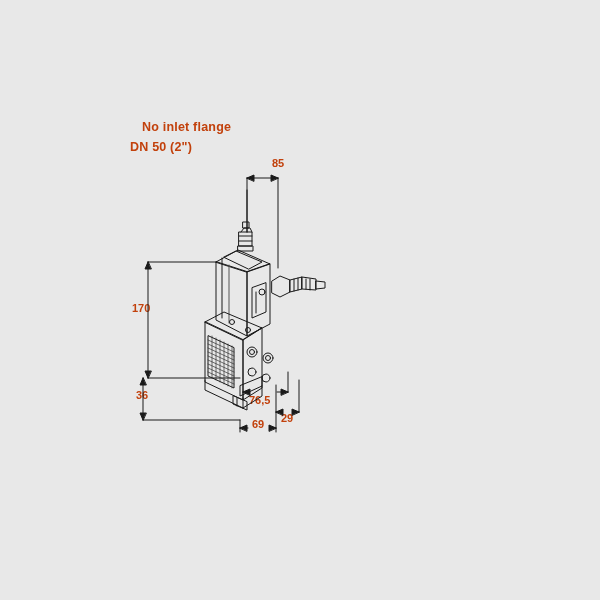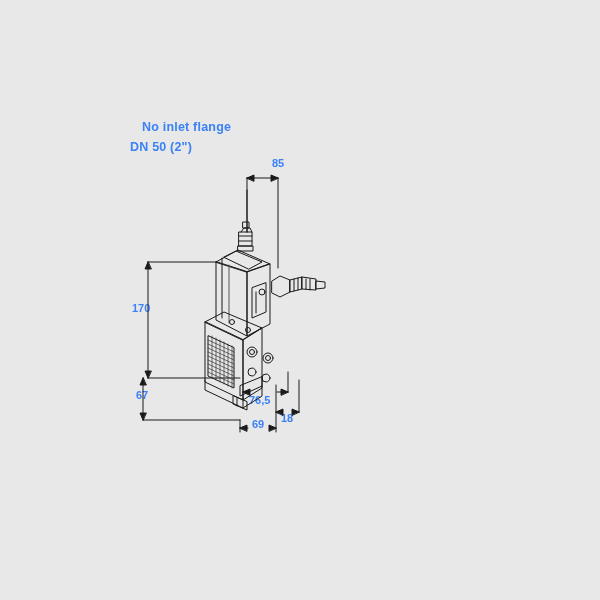--- a/index.html
+++ b/index.html
@@ -33,21 +33,21 @@
     background: #e8e8e8;
   }
   .drawing {
     position: absolute;
     left: 0; top: 0;
     width: 600px; height: 600px;
   }
   .label {
     position: absolute;
     font-family: "Liberation Sans", sans-serif;
-    color: #3b82f6;
+    color: #c2410c;
     white-space: nowrap;
   }
   .title-line {
     font-size: 12.5px;
     font-weight: bold;
     letter-spacing: 0.2px;
   }
   .dim {
     font-size: 11px;
     font-weight: bold;
@@ -60,24 +60,24 @@
 
   <div class="band top"></div>
   <div class="canvas-area"></div>
   <div class="band bottom"></div>
 
   <div class="label title-line" style="left:142px; top:120px;">No inlet flange</div>
   <div class="label title-line" style="left:130px; top:140px;">DN 50 (2")</div>
 
   <div class="label dim" style="left:233px; top:157px;padding-left:39px;">85</div>
   <div class="label dim" style="left:132px; top:302px;">170</div>
-  <div class="label dim" style="left:136px; top:389px;">67</div>
+  <div class="label dim" style="left:136px; top:389px;">36</div>
   <div class="label dim" style="left:249px; top:394px;">76,5</div>
   <div class="label dim" style="left:252px; top:418px;">69</div>
-  <div class="label dim" style="left:281px; top:412px;">18</div>
+  <div class="label dim" style="left:281px; top:412px;">29</div>
 
   <svg class="drawing" viewBox="0 0 600 600">
     <g stroke="#1a1a1a" fill="none" stroke-width="1" stroke-linejoin="round" stroke-linecap="round">
 
       <g>
         <line x1="247" y1="178" x2="278" y2="178"></line>
         <polygon points="247,178 254,175 254,181" fill="#1a1a1a"></polygon>
         <polygon points="278,178 271,175 271,181" fill="#1a1a1a"></polygon>
         <line x1="247" y1="178" x2="247" y2="232" stroke-dasharray="0"></line>
         <line x1="278" y1="178" x2="278" y2="268"></line>

